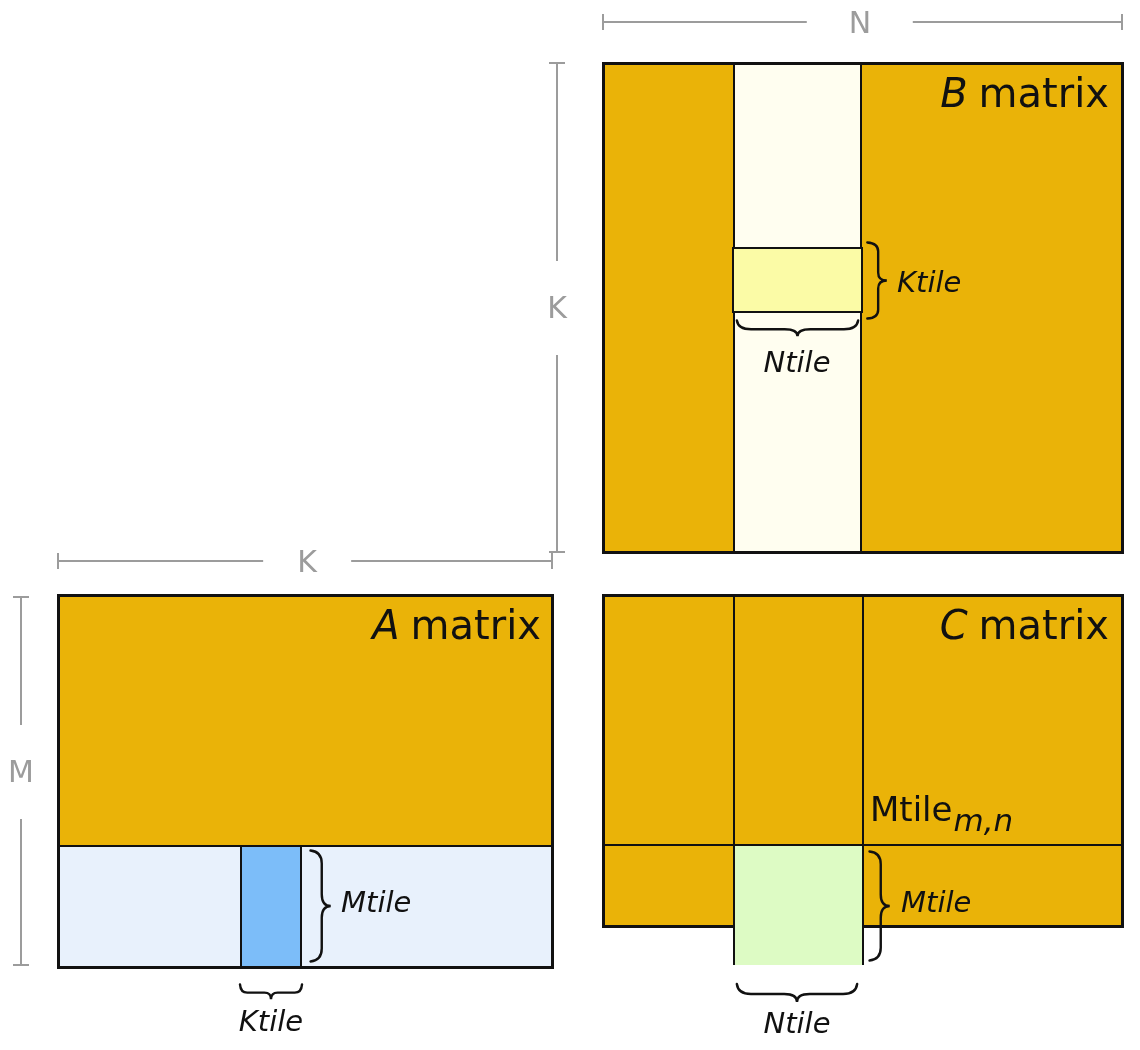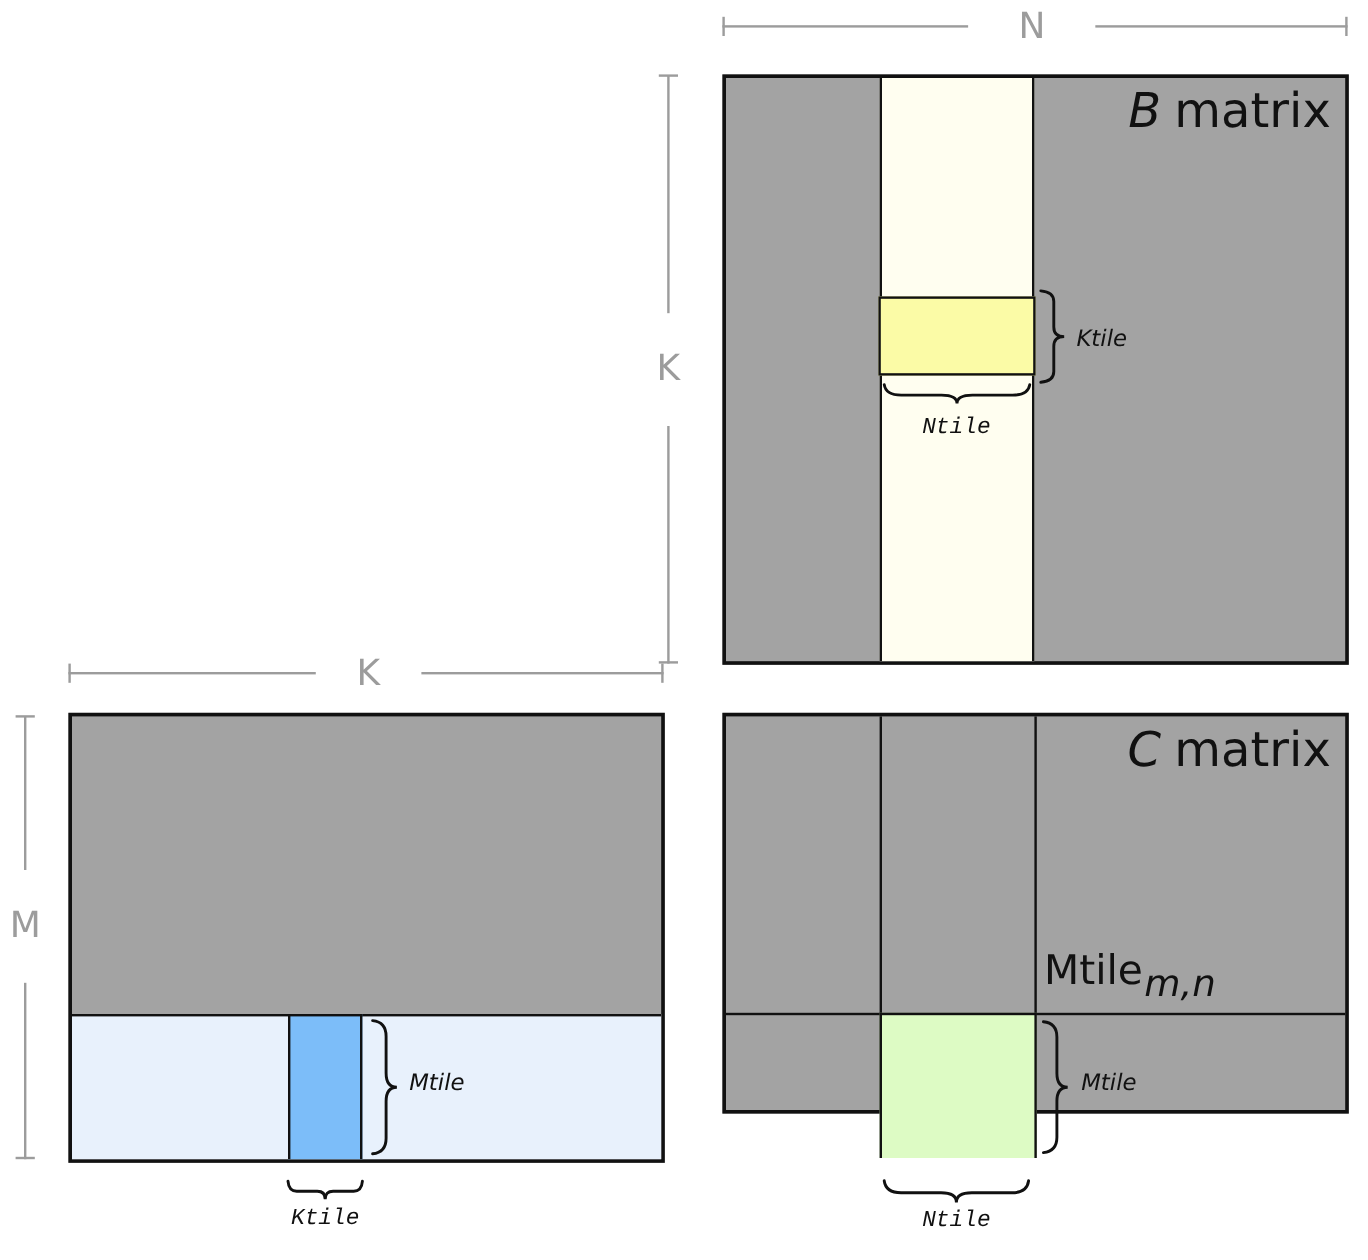--- a/index.html
+++ b/index.html
@@ -1,21 +1,21 @@
 <!DOCTYPE html>
 <html style="--ink: #111111; --dim-gray: #9c9c9c; --b-strip: #fffef0; --b-tile: #fbfba6; --a-strip: #e8f1fc; --a-tile: #7cbdf9; --c-tile: #ddfbc4;"><head>
 <meta charset="utf-8">
 <style>
   html,body{margin:0;padding:0;background:#fff;}
   .canvas{
     position:relative;width:1140px;height:1050px;background:#fff;overflow:hidden;
     font-family:"DejaVu Sans","Liberation Sans",sans-serif;color:var(--ink,#111);
   }
   
-  .matrix{position:absolute;border:3px solid var(--ink,#111);background:#a3a3a3;box-sizing:border-box;text-align:center;}
+  .matrix{position:absolute;border:3px solid var(--ink,#111);background:#eab308;box-sizing:border-box;text-align:center;}
   #b-matrix{left:602px;top:62px;width:522px;height:492px;}
   #a-matrix{left:57px;top:594px;width:497px;height:375px;}
   #c-matrix{left:602px;top:594px;width:522px;height:334px;}
   .matrix-title{position:absolute;right:12px;top:4px;font-size:40px;line-height:48px;white-space:nowrap;}
   .matrix-title .letter{font-style:italic;}
   .matrix-title .word{margin-left:11px;}
   
   .b-strip{position:absolute;left:128px;top:0;width:129px;height:100%;
     background:var(--b-strip,#fffef0);border-left:2px solid var(--ink,#111);border-right:2px solid var(--ink,#111);box-sizing:border-box;}
   .b-tile{position:absolute;left:127px;top:182px;width:131px;height:66px;
@@ -33,22 +33,22 @@
     background:var(--c-tile,#ddfbc4);border:2px solid var(--ink,#111);border-bottom:none;box-sizing:border-box;}
   .block-label{position:absolute;left:265px;top:192px;font-size:34px;white-space:nowrap;}
   .block-label sub{font-size:31px;font-style:italic;position:relative;top:2px;left:1px;}
   
   .dline{position:absolute;background:var(--dim-gray,#9c9c9c);}
   .dim-label{position:absolute;transform:translate(-50%,-50%);background:#fff;color:var(--dim-gray,#9c9c9c);
     font-size:30px;line-height:30px;z-index:3;text-align:center;}
   .dim-label.h{padding:0 42px;}
   .dim-label.v{padding:32px 7px;}
   
-  .tile-label{position:absolute;font-style:italic;font-size:19px;color:var(--ink,#111);white-space:nowrap;z-index:2;}
-  .centerx{transform:translateX(-50%);font-family:Liberation Mono, monospace;}
+  .tile-label{position:absolute;font-style:italic;font-size:29px;color:var(--ink,#111);white-space:nowrap;z-index:2;}
+  .centerx{transform:translateX(-50%);}
   .centery{transform:translateY(-50%);}
   
   .brace{position:absolute;overflow:visible;}
   .brace path{fill:none;stroke:var(--ink,#111);stroke-width:2.4;stroke-linecap:round;}
 </style>
 </head>
 <body>
 
 <div class="canvas">
 
@@ -85,20 +85,23 @@
   </svg>
   <span class="tile-label centery" style="left:897px;top:282px;">Ktile</span>
   <svg class="brace" style="left:733px;top:317px;" width="129" height="21" viewBox="0 0 100 24" preserveAspectRatio="none">
     <path d="M3,4 Q4,14 14,14 L40,14 Q50,14 50,22 Q50,14 60,14 L86,14 Q96,14 97,4" vector-effect="non-scaling-stroke"></path>
   </svg>
   <span class="tile-label centerx" style="left:797px;top:345px;">Ntile</span>
 
   <div class="matrix" id="a-matrix">
     <div class="a-strip"></div>
     <div class="a-tile"></div>
+    <div class="matrix-title" style="right:10px;">
+      <span class="letter">A</span><span class="word">matrix</span>
+    </div>
   </div>
 
   <svg class="brace" style="left:306px;top:847px;" width="27" height="118" viewBox="0 0 24 100" preserveAspectRatio="none">
     <path d="M4,3 Q14,4 14,14 L14,40 Q14,50 22,50 Q14,50 14,60 L14,86 Q14,96 4,97" vector-effect="non-scaling-stroke"></path>
   </svg>
   <span class="tile-label centery" style="left:341px;top:902px;">Mtile</span>
   <svg class="brace" style="left:238px;top:981px;" width="66" height="20" viewBox="0 0 100 24" preserveAspectRatio="none">
     <path d="M3,4 Q4,14 14,14 L40,14 Q50,14 50,22 Q50,14 60,14 L86,14 Q96,14 97,4" vector-effect="non-scaling-stroke"></path>
   </svg>
   <span class="tile-label centerx" style="left:271px;top:1004px;">Ktile</span>

